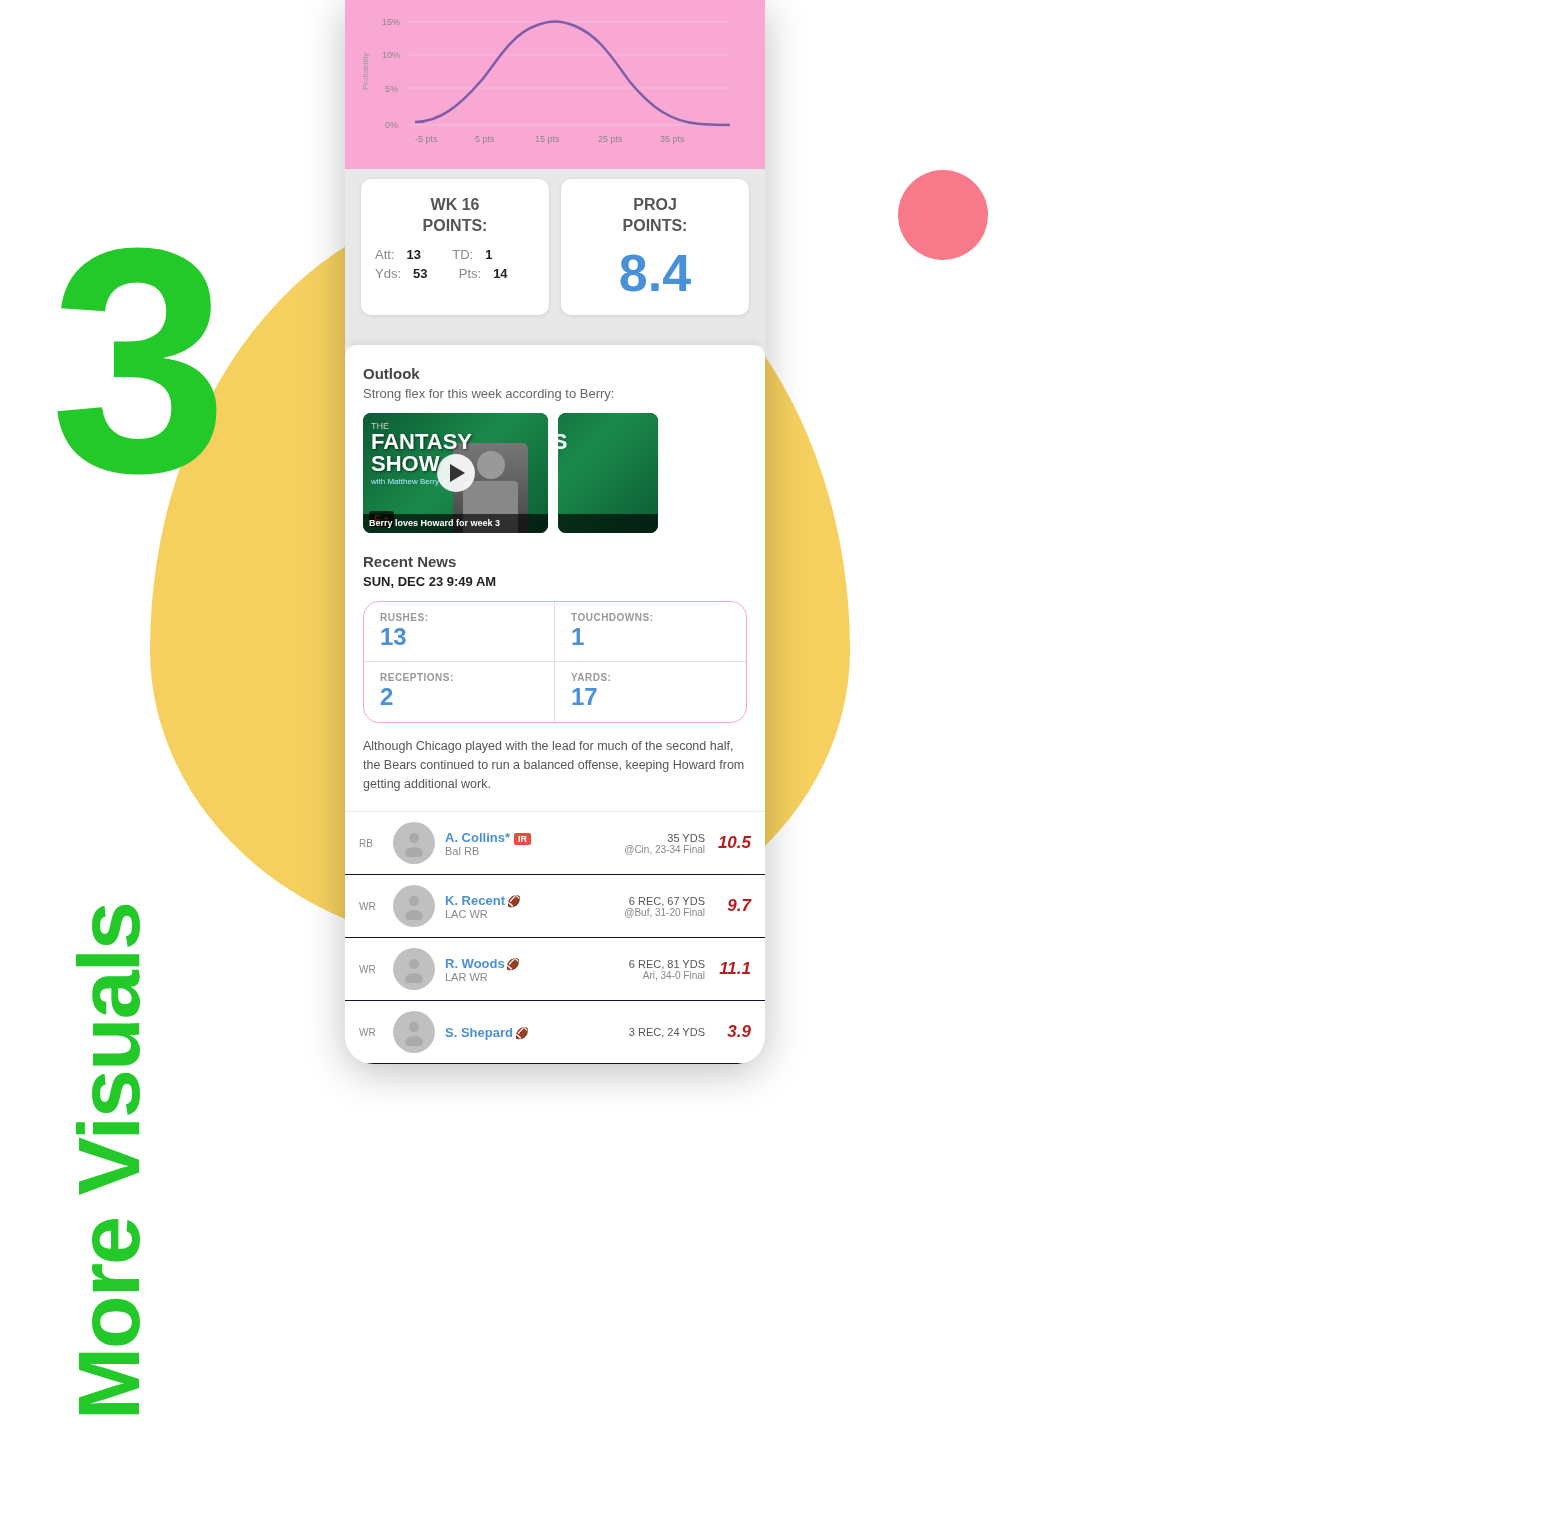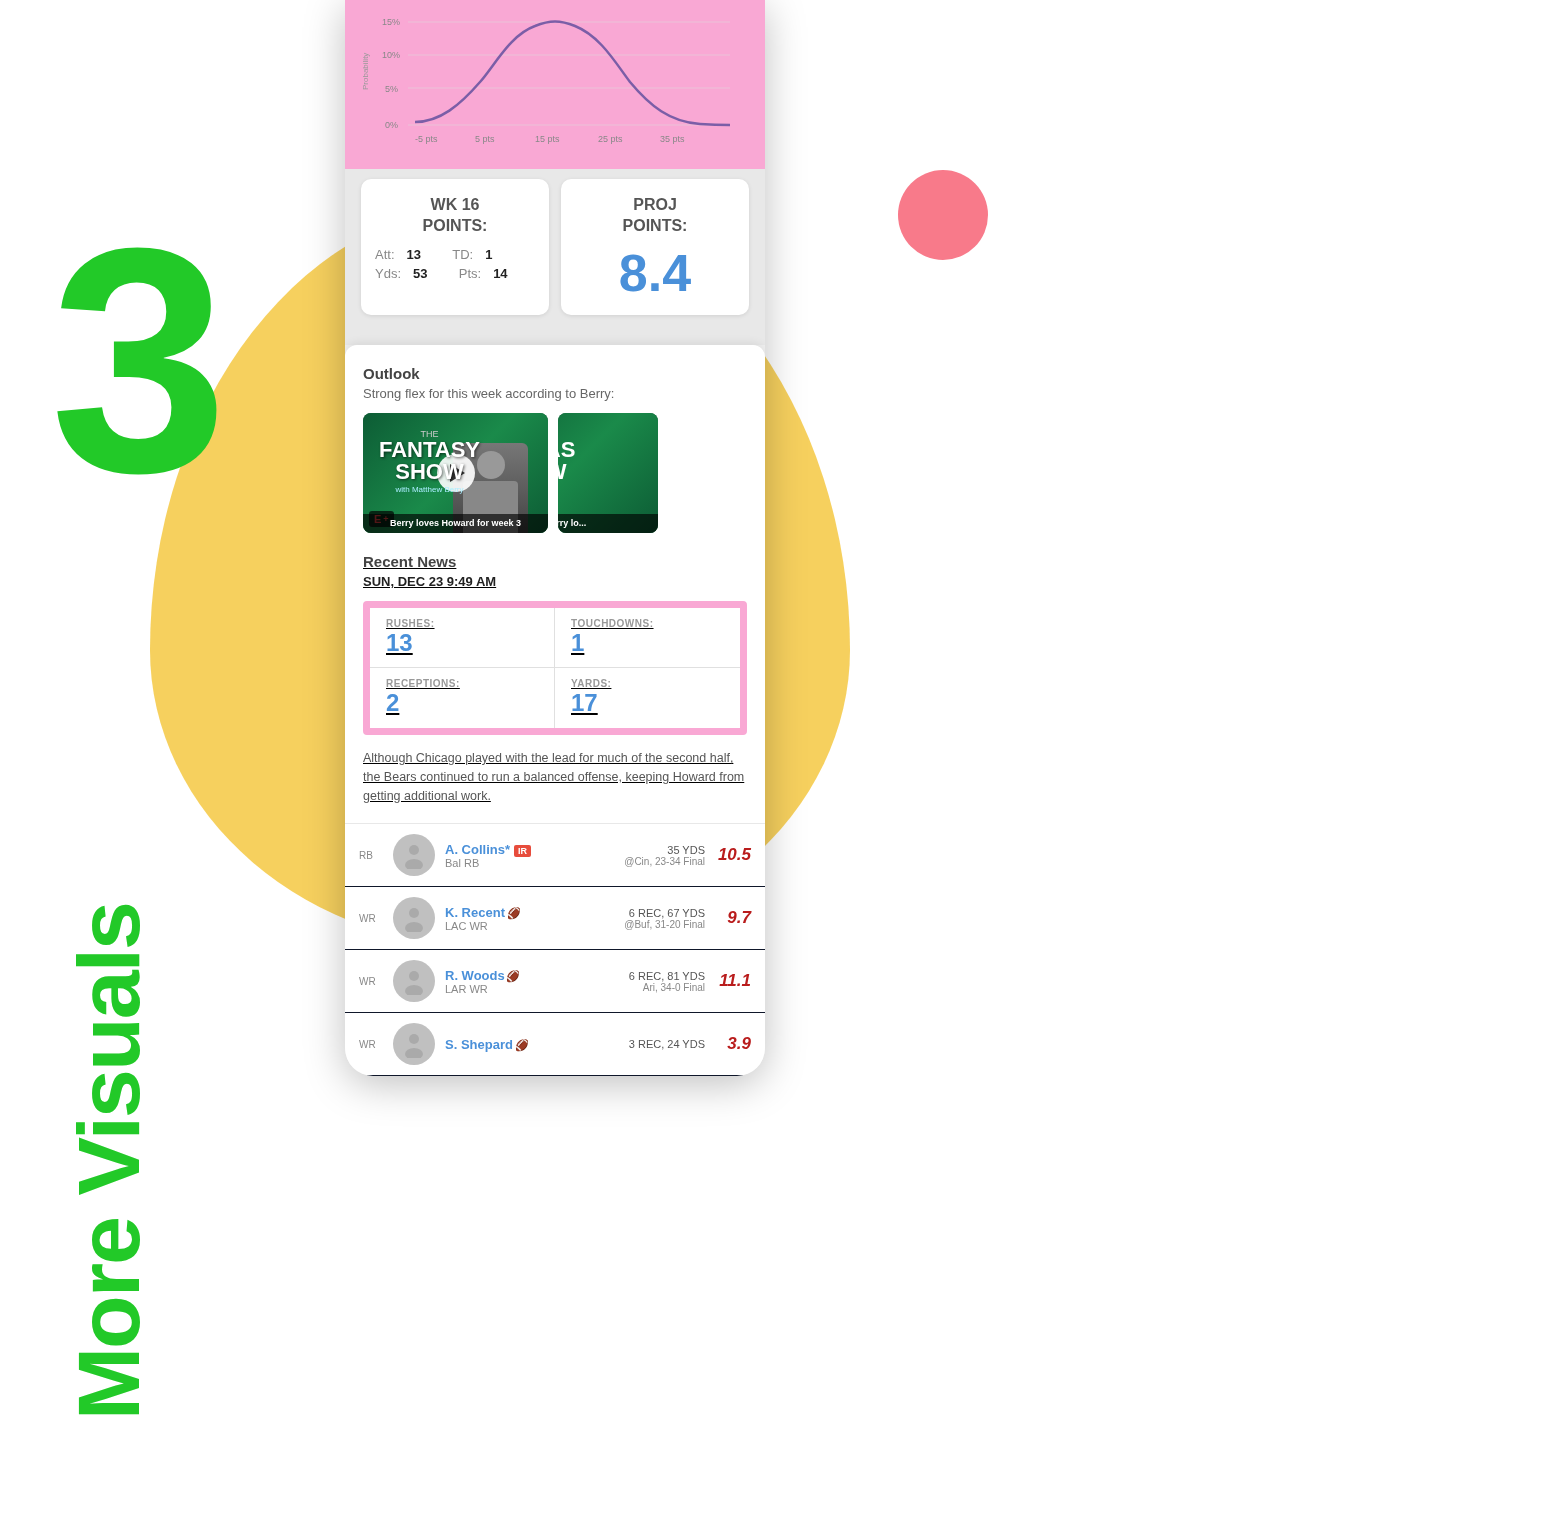--- a/index.html
+++ b/index.html
@@ -176,23 +176,22 @@
       background: #1a5c3a;
     }
 
     
     .fantasy-show-thumb {
       background: linear-gradient(135deg, #0d5c35 0%, #1a8a4a 50%, #0d5c35 100%);
       display: flex;
       flex-direction: column;
       align-items: flex-start;
       justify-content: flex-start;
-      padding: 16px;
+      padding: 8px;
       position: relative;
-      text-align: center;
     }
 
     .play-button {
       position: absolute;
       top: 50%;
       left: 50%;
       transform: translate(-50%, -50%);
       width: 38px;
       height: 38px;
       background: rgba(255,255,255,0.9);
@@ -241,36 +240,35 @@
       color: #fff;
       font-size: 9px;
       font-weight: 600;
       padding: 4px 6px;
       line-height: 1.2;
     }
 
     
     .recent-news-section {
       margin-top: 8px;
-      text-decoration: underline;
     }
 
     .news-date {
       font-size: 13px;
       font-weight: 700;
       color: #222;
       margin-bottom: 12px;
     }
 
     .news-stats-grid {
       display: grid;
       grid-template-columns: 1fr 1fr;
       gap: 0;
-      border: 7px solid #f9a8d4;
-      border-radius: 4px;
+      border: 1px solid #f9a8d4;
+      border-radius: 16px;
       overflow: hidden;
       margin-bottom: 14px;
     }
 
     .news-stat-cell {
       padding: 10px 16px;
       border-right: 1px solid #e0e0e0;
       border-bottom: 1px solid #e0e0e0;
     }
 

